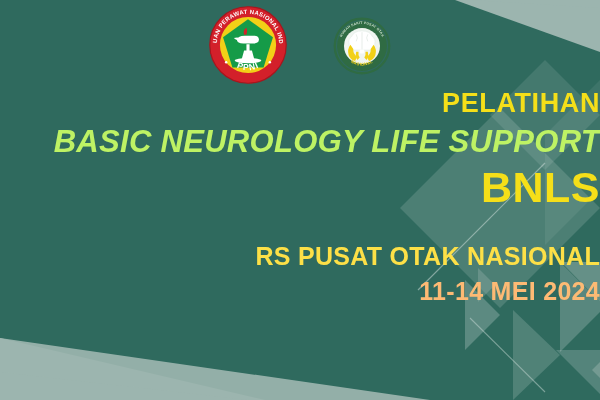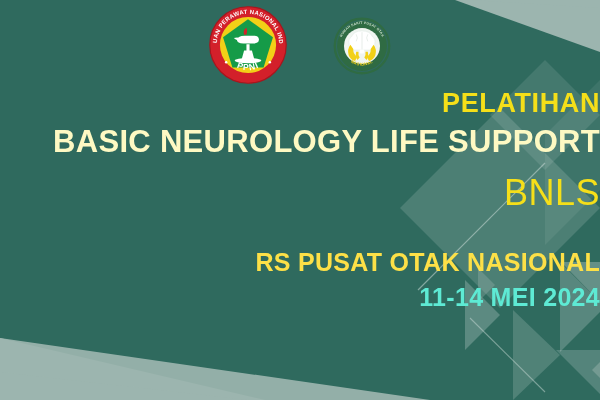--- a/index.html
+++ b/index.html
@@ -51,46 +51,47 @@
   }
   .line-pelatihan {
     color: #F5DF19;
     font-size: 27px;
     font-weight: bold;
     letter-spacing: 0.6px;
     line-height: 34px;
     margin: 0;
   }
   .line-title {
-    color: #fef9c3;
+    color: #bef264;
     font-size: 31px;
     font-weight: bold;
     letter-spacing: 0.3px;
     line-height: 40px;
     margin: 2px 0 0 0;
     white-space: nowrap;
+    font-style: italic;
   }
   .line-bnls {
     color: #F5DF19;
-    font-size: 36px;
-    font-weight: normal;
+    font-size: 43px;
+    font-weight: bold;
     letter-spacing: 0.5px;
     line-height: 50px;
-    margin: 6px 0 0 0;
+    margin: 0 0 0 0;
   }
   .line-venue {
     color: #fde047;
     font-size: 25px;
     font-weight: bold;
     letter-spacing: 0.3px;
     line-height: 32px;
     margin: 28px 0 0 0;
   }
   .line-date {
-    color: #5eead4;
+    color: #fdba74;
     font-size: 25px;
     font-weight: bold;
     letter-spacing: 0.3px;
     line-height: 32px;
     margin: 3px 0 0 0;
   }
 </style>
 </head>
 <body>
 

